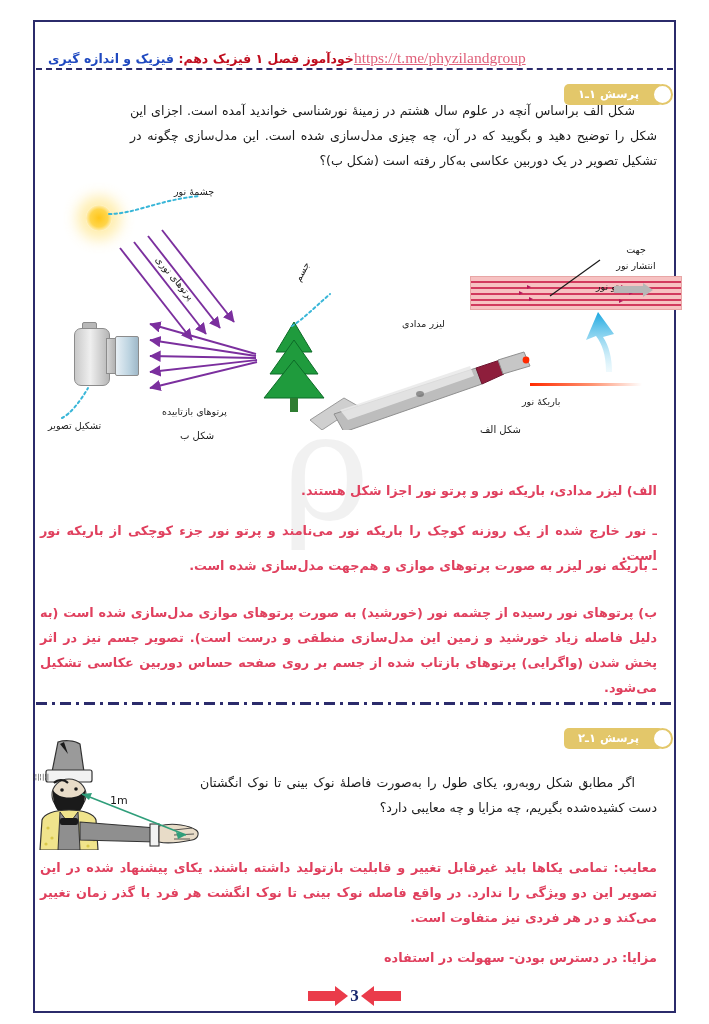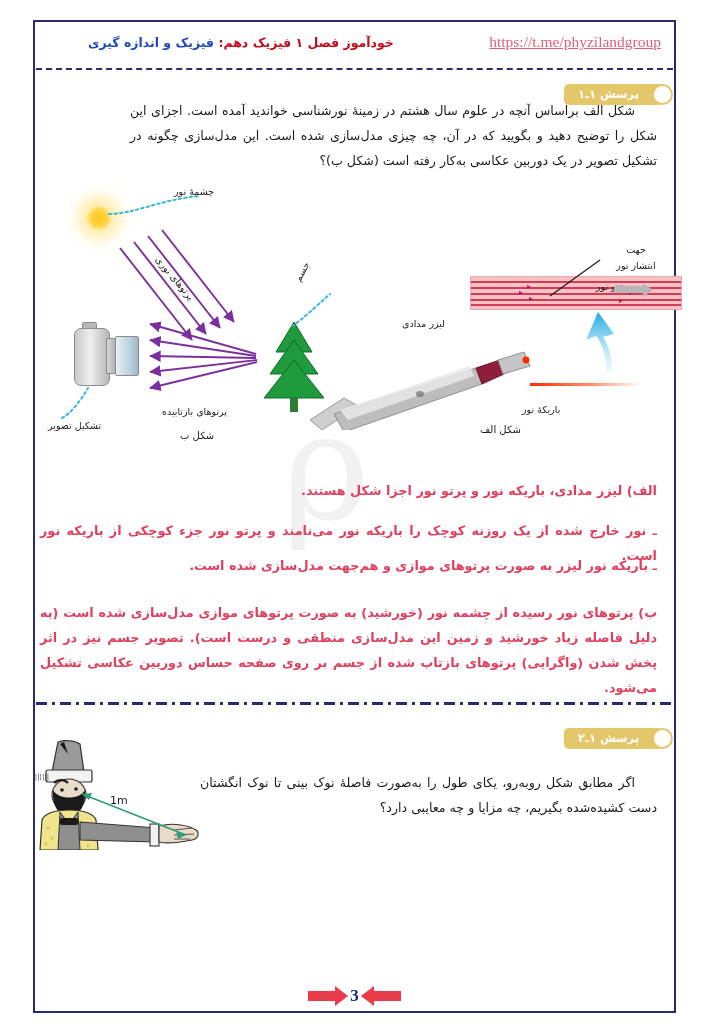--- a/index.html
+++ b/index.html
@@ -38,29 +38,27 @@
     position: absolute;
     left: 33px; right: 33px;
     bottom: 11px; height: 2px;
     background: #2b2b6b;
   }
 
   
   .header-row {
     position: absolute;
     left: 36px; right: 36px;
-    top: 24px;
+    top: 40px;
     height: 36px;
     display: flex;
     flex-direction: row-reverse;
     align-items: center;
-    justify-content: space-between;
     padding: 0 12px;
     box-sizing: border-box;
-    margin-left: 40px;
   }
   .header-title {
     font-size: 12.5px;
     font-weight: bold;
     color: #c00d1e;
     white-space: nowrap;
     letter-spacing: -0.2px;
   }
   .header-title .sub { color: #1f49c0; }
   .header-url {
@@ -371,21 +369,21 @@
         <path d="M198,50 L224,42 L230,56 L203,64 Z" fill="#c6c6c6" stroke="#8f8f8f" stroke-width="1"></path>
         <circle cx="226" cy="50" r="3.4" fill="#ff2a00"></circle>
         <ellipse cx="120" cy="84" rx="4" ry="3" fill="#5a5a5a" opacity="0.6"></ellipse>
       </g>
     </svg>
 
     <div style="position:absolute;left:200px;top:143px;width:112px;height:2.5px;
                 background:linear-gradient(to right,#ff2a00,#ff9270 55%,rgba(255,190,170,0));"></div>
 
     <div class="lbl" style="left:72px; top:78px;">لیزر مدادی</div>
-    <div class="lbl" style="left:192px; top:164px;">باریکۀ نور</div>
+    <div class="lbl" style="left:192px; top:156px;">باریکۀ نور</div>
 
     <div class="beam-band" style="left:140px; top:36px; width:210px; height:32px;">
       <div class="beam-line" style="top:4px;"></div>
       <div class="beam-line" style="top:10px;"></div>
       <div class="beam-line" style="top:16px;"></div>
       <div class="beam-line" style="top:22px;"></div>
       <div class="beam-line" style="top:27px;"></div>
       <div class="beam-arrow" style="left:56px;  top:8px;"></div>
       <div class="beam-arrow" style="left:48px;  top:14px;"></div>
       <div class="beam-arrow" style="left:58px;  top:20px;"></div>
@@ -471,20 +469,22 @@
           <path d="M150,101 L166,101"></path>
       </g>
 
       <line x1="58" y1="56" x2="162" y2="97" stroke="#2f9e7a" stroke-width="1.6"></line>
       <polygon points="58,56 68,55 65,62" fill="#2f9e7a"></polygon>
       <polygon points="162,97 152,94 154,101" fill="#2f9e7a"></polygon>
     </svg>
     <div style="position:absolute; left:86px; top:56px; font-size:11px; color:#1a1a1a; direction:ltr;">1m</div>
   </div>
 
+  <div class="ans-text" style="right:52px; left:40px; top:855px;">معایب: تمامی یکاها باید غیرقابل تغییر و قابلیت بازتولید داشته باشند. یکای پیشنهاد شده در این تصویر این دو ویژگی را ندارد. در واقع فاصله نوک بینی تا نوک انگشت هر فرد با گذر زمان تغییر می‌کند و در هر فردی نیز متفاوت است.</div>
+  <div class="ans-text" style="right:52px; left:380px; top:945px;">مزایا: در دسترس بودن- سهولت در استفاده</div>
 
   <div class="footer">
     <div class="arrow-red left"></div>
     <div class="pagenum">3</div>
     <div class="arrow-red right"></div>
   </div>
 
 </div>
 
 </body></html>

